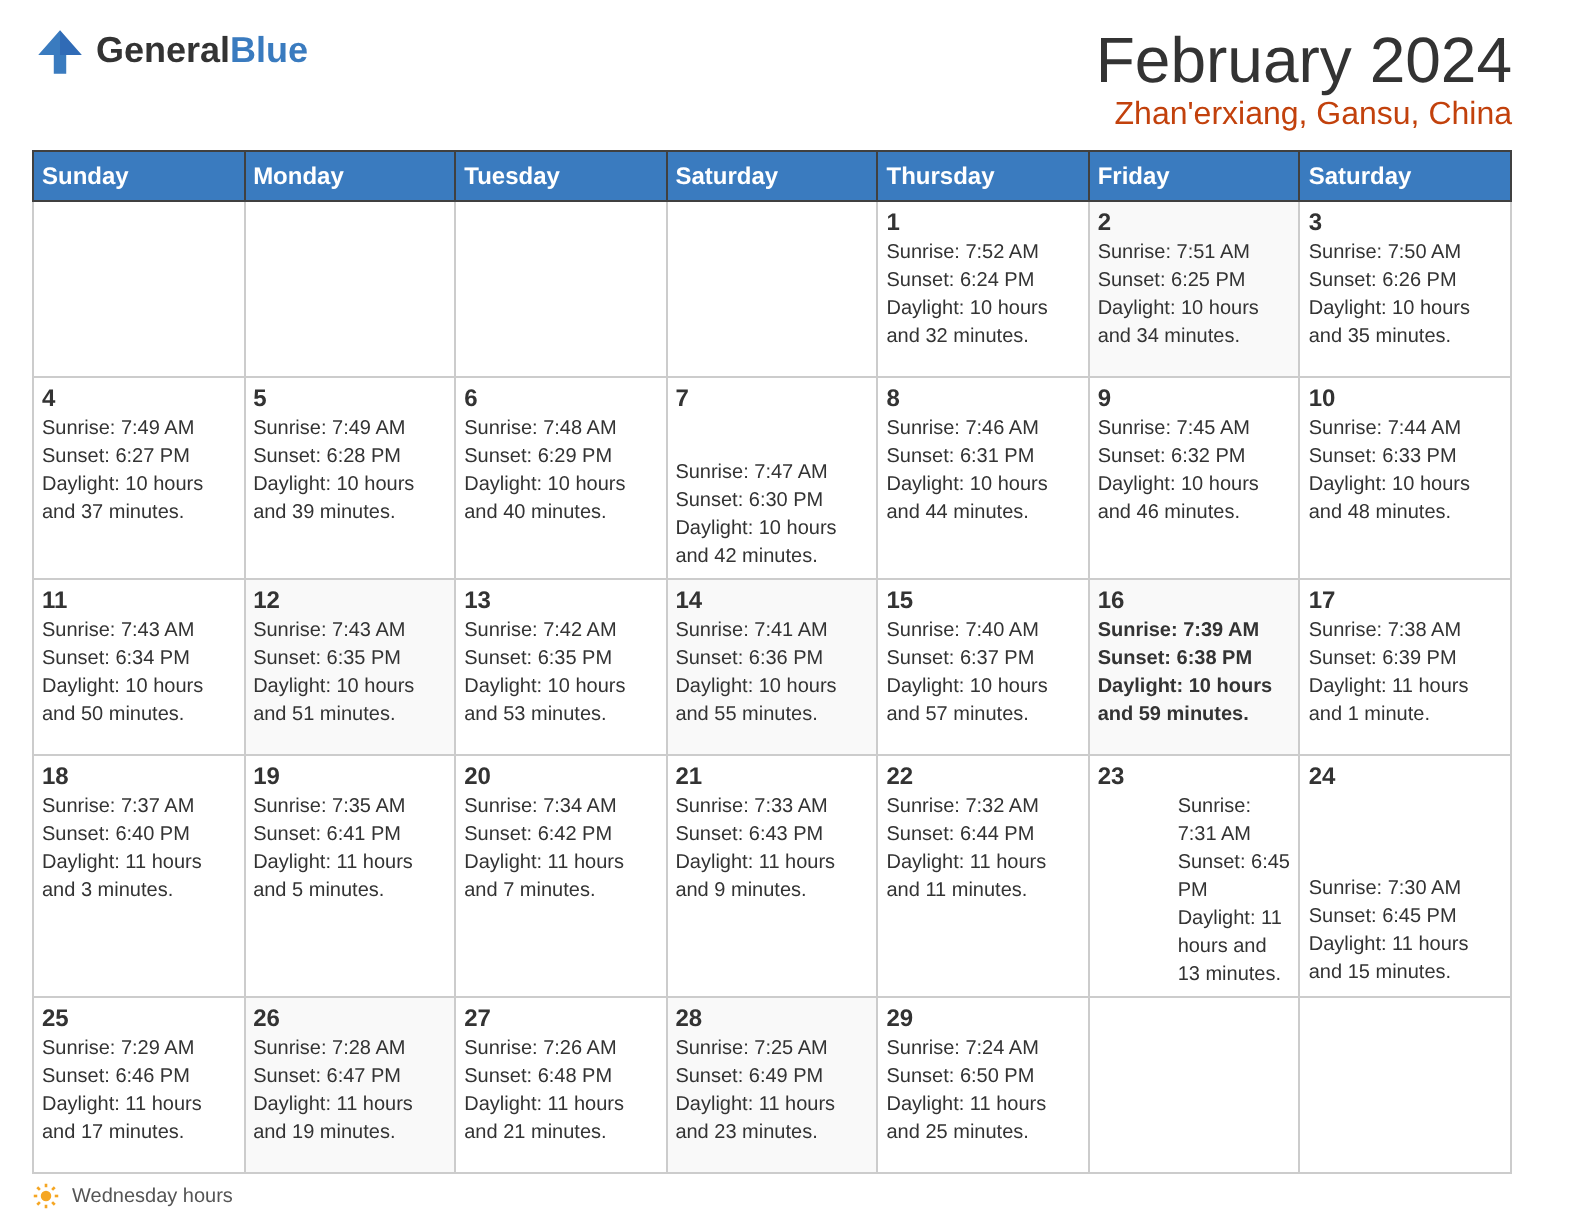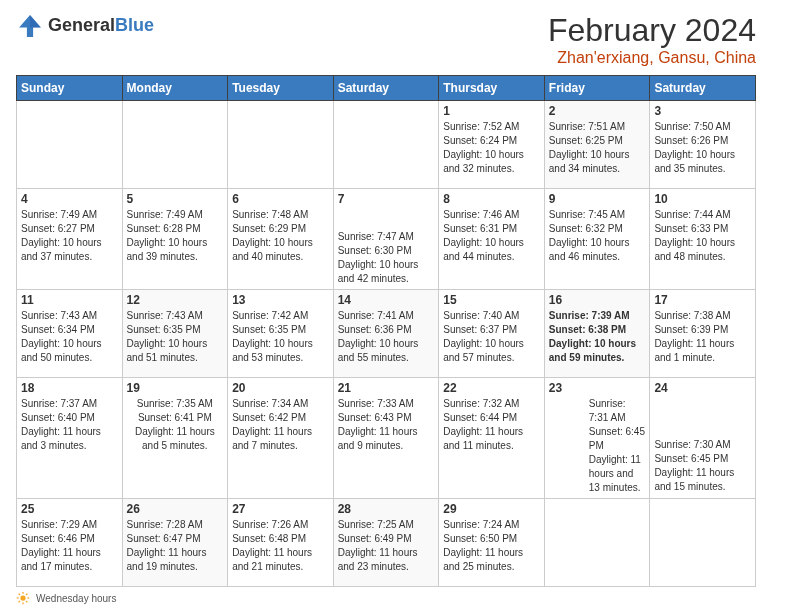--- a/index.html
+++ b/index.html
@@ -257,21 +257,21 @@
         </tr>
         <tr>
           <td>
             <span class="day-number">18</span>
             <div class="day-info" style="white-space: pre-line;">Sunrise: 7:37 AM
 Sunset: 6:40 PM
 Daylight: 11 hours and 3 minutes.</div>
           </td>
           <td>
             <span class="day-number">19</span>
-            <div class="day-info" style="white-space: pre-line; text-align: center;">Sunrise: 7:35 AM
+            <div class="day-info" style="white-space: pre-line;">Sunrise: 7:35 AM
 Sunset: 6:41 PM
 Daylight: 11 hours and 5 minutes.</div>
           </td>
           <td>
             <span class="day-number">20</span>
             <div class="day-info" style="white-space: pre-line;">Sunrise: 7:34 AM
 Sunset: 6:42 PM
 Daylight: 11 hours and 7 minutes.</div>
           </td>
           <td>

